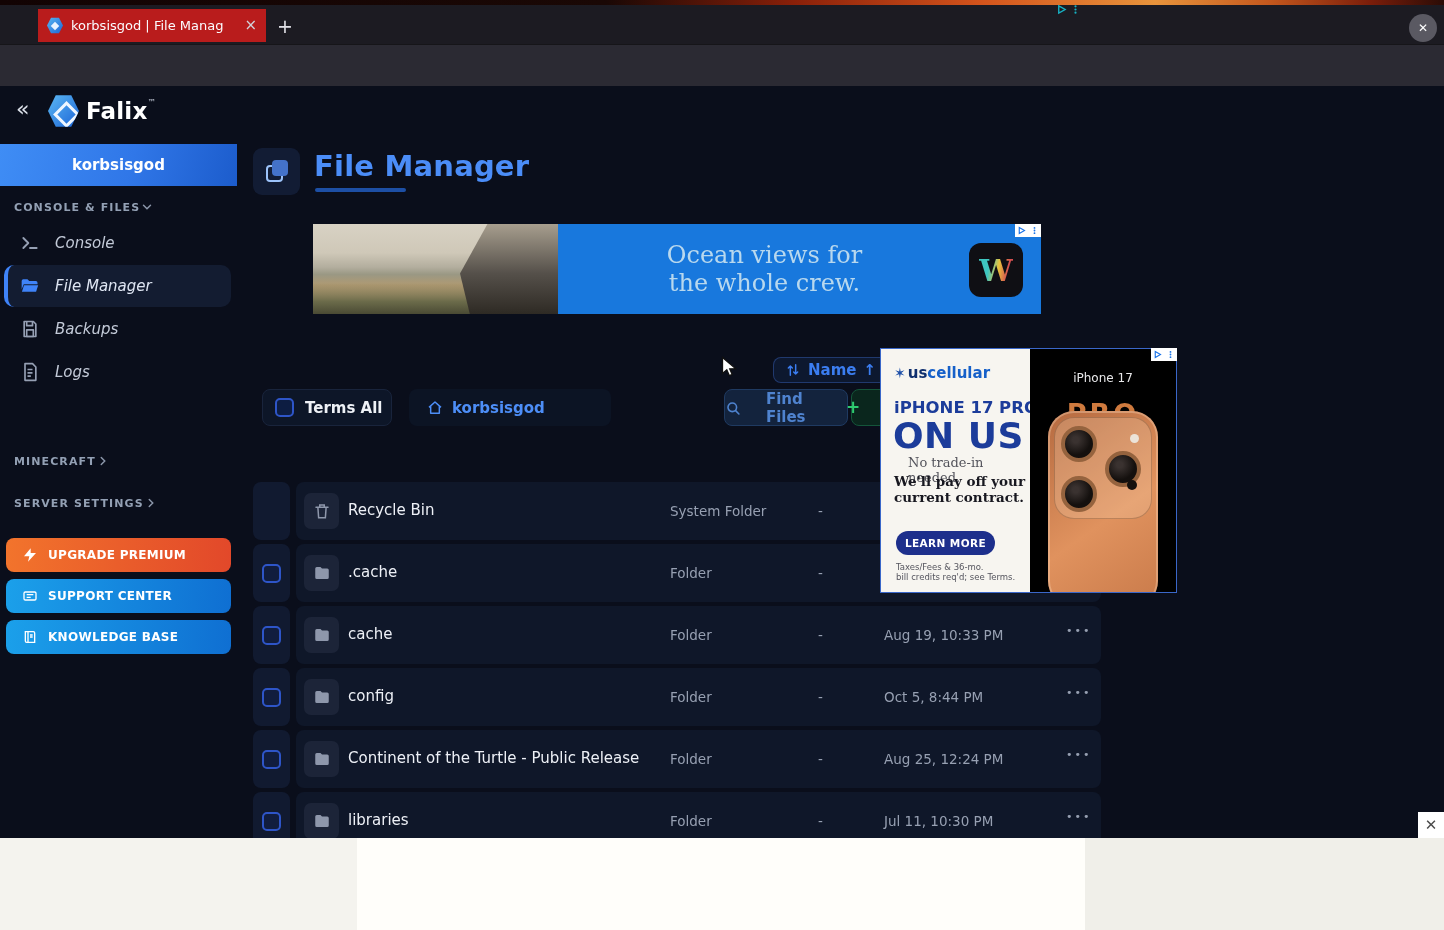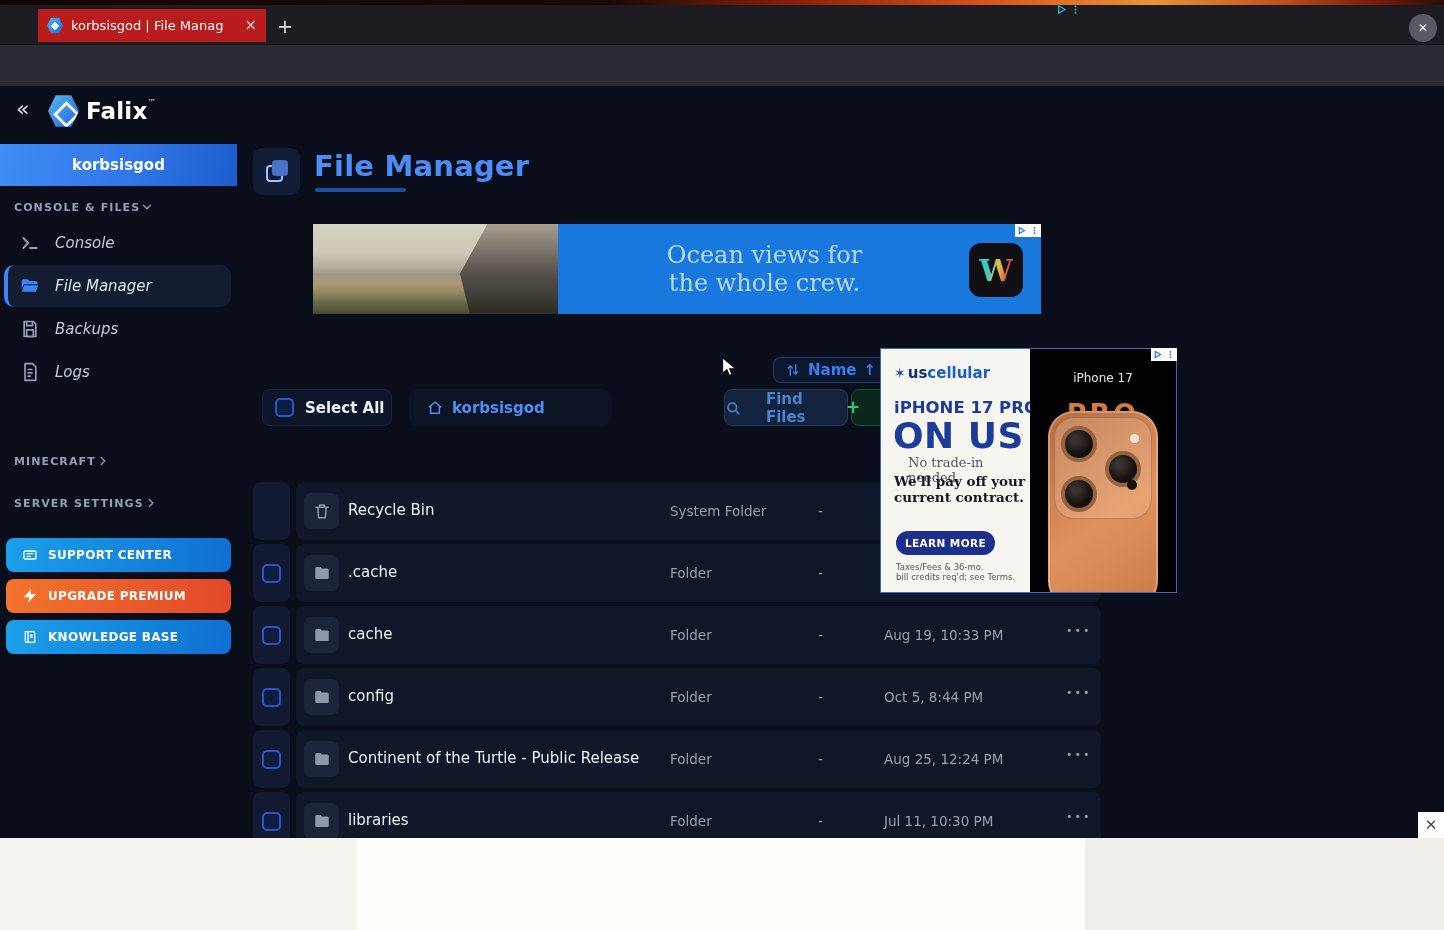--- a/index.html
+++ b/index.html
@@ -321,35 +321,35 @@
       </div>
       <div class="section" style="top:410px">
         <span>SERVER SETTINGS</span>
         <svg viewBox="0 0 24 24" fill="none" stroke="currentColor" stroke-width="2.5" stroke-linecap="round">
             <path d="M9 6l6 6-6 6"></path>
           </svg>
       </div>
 
       <div class="promos">
 
-      <div class="promo blue" data-icon="ticket">
+      <div class="promo orange" data-icon="bolt">
+          <svg class="i-bolt" viewBox="0 0 24 24" fill="currentColor">
+              <path d="M13 2L3 14h8l-2 8 12-13h-8z"></path>
+            </svg>
+
+          <span>UPGRADE PREMIUM</span>
+        </div>
+          <div class="promo blue" data-icon="ticket">
 
           <svg class="i-ticket" viewBox="0 0 24 24" fill="none" stroke="currentColor" stroke-width="2">
               <rect x="3" y="6" width="18" height="12" rx="2"></rect>
               <path d="M7 10h10M7 14h6"></path>
             </svg>
 
           <span>SUPPORT CENTER</span>
-        </div>
-          <div class="promo orange" data-icon="bolt">
-          <svg class="i-bolt" viewBox="0 0 24 24" fill="currentColor">
-              <path d="M13 2L3 14h8l-2 8 12-13h-8z"></path>
-            </svg>
-
-          <span>UPGRADE PREMIUM</span>
         </div>
           <div class="promo blue" data-icon="book">
 
           <svg class="i-book" viewBox="0 0 24 24" fill="none" stroke="currentColor" stroke-width="2">
               <path d="M5 4h12a2 2 0 0 1 2 2v14H7a2 2 0 0 1-2-2z"></path>
               <path d="M9 4v16M12 9h4M12 12h4"></path>
             </svg>
           <span>KNOWLEDGE BASE</span>
         </div>
         </div>
@@ -409,21 +409,21 @@
           <svg viewBox="0 0 24 24" fill="none" stroke="currentColor" stroke-width="2">
               <rect x="4" y="5" width="16" height="16" rx="2"></rect>
               <path d="M4 10h16M8 3v4M16 3v4"></path>
             </svg>
           <span>Date</span>
         </span>
       </div>
 
       <div class="ctl select-all">
         <span class="checkbox"></span>
-        <span class="select-all-label">Select All</span>
+        <span class="select-all-label">Terms All</span>
       </div>
       <div class="ctl breadcrumb">
         <svg viewBox="0 0 24 24" fill="none" stroke="currentColor" stroke-width="2.2" stroke-linejoin="round">
             <path d="M3 11l9-8 9 8"></path>
             <path d="M5.5 9.5V20h13V9.5"></path>
           </svg>
         <span>korbsisgod</span>
       </div>
       <div class="ctl btn btn-find">
         <svg viewBox="0 0 24 24" fill="none" stroke="currentColor" stroke-width="2.4" stroke-linecap="round">

